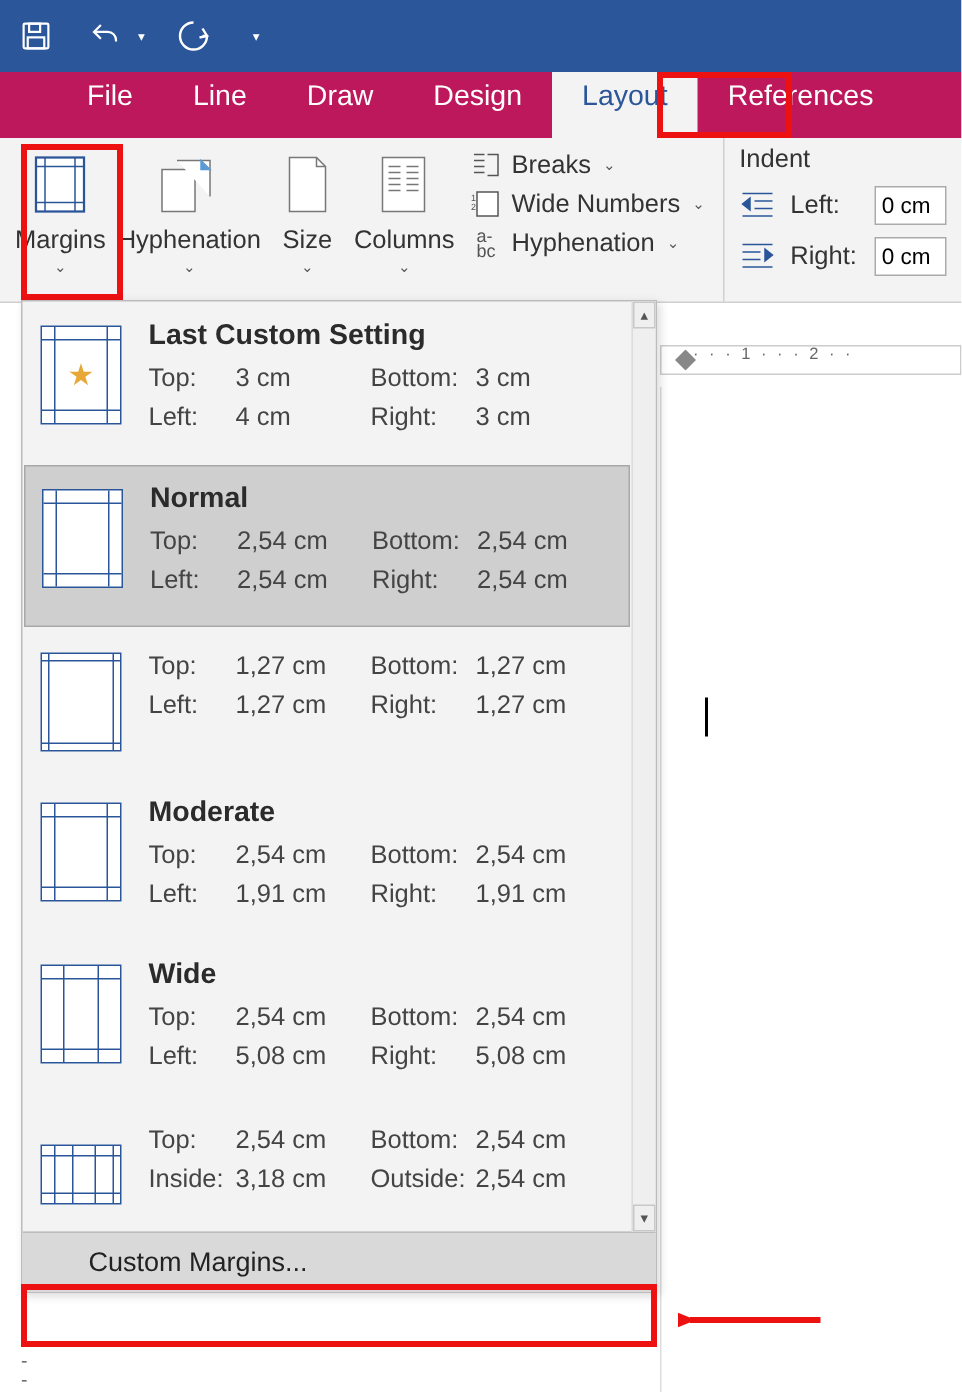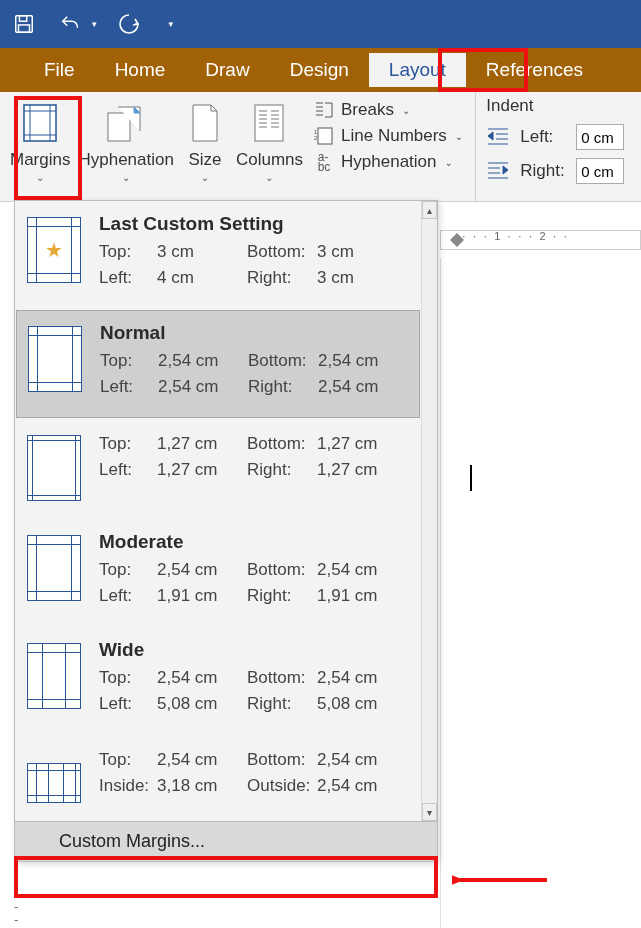--- a/index.html
+++ b/index.html
@@ -5,21 +5,21 @@
   * { box-sizing: border-box; margin: 0; padding: 0; font-family: "Segoe UI", Arial, sans-serif; }
   body { width: 641px; height: 928px; background: #fff; overflow: hidden; position: relative; }
 
   
   .titlebar { height: 48px; background: #2b579a; display: flex; align-items: center; padding: 0 10px; gap: 18px; }
   .titlebar .qat-btn { width: 28px; height: 28px; display: flex; align-items: center; justify-content: center; color: #fff; }
   .titlebar svg { stroke: #fff; fill: none; stroke-width: 1.6; }
   .tiny-down { font-size: 9px; color: #fff; margin-left: -10px; }
 
   
-  .tabs { height: 44px; background: #a16207; display: flex; align-items: center; gap: 0; padding-left: 24px; }
+  .tabs { height: 44px; background: #be185d; display: flex; gap: 0; padding-left: 38px; }
   .tab { color: #fff; font-size: 19px; padding: 6px 20px; cursor: pointer; }
   .tab.active { background: #f3f3f3; color: #2b579a; }
   .tab-hl { position: absolute; left: 438px; top: 48px; width: 90px; height: 44px; border: 4px solid #e11; pointer-events:none; }
 
   
   .ribbon { height: 110px; background: #f3f3f3; border-bottom: 1px solid #d0d0d0; display: flex; }
   .group { display: flex; flex-direction: row; align-items: flex-start; border-right: 1px solid #d0d0d0; padding: 4px 6px; }
   .bigbtn { display: flex; flex-direction: column; align-items: center; justify-content: flex-start; padding: 2px 4px 0 4px; cursor: pointer; }
   .bigbtn .ico { width: 46px; height: 42px; display: flex; align-items: center; justify-content: center; margin-top: 4px; }
   .bigbtn .lbl { font-size: 17px; color: #333; margin-top: 6px; }
@@ -99,21 +99,21 @@
     <svg width="24" height="24" viewBox="0 0 24 24">
         <path d="M12 3a9 9 0 109 9h-3"></path>
         <path d="M18 7l3 5-5 1"></path>
       </svg>
   </div>
   <span class="tiny-down" style="margin-left:8px;">▾</span>
 </div>
 
 <div class="tabs">
   <div class="tab">File</div>
-  <div class="tab">Home</div>
+  <div class="tab">Line</div>
   <div class="tab">Draw</div>
   <div class="tab">Design</div>
   <div class="tab active">Layout</div>
   <div class="tab">References</div>
 </div>
 <div class="tab-hl"></div>
 
 <div class="ribbon">
   <div class="group">
     <div class="bigbtn">
@@ -182,21 +182,21 @@
         <span class="dd">⌄</span>
       </div>
       <div class="smallbtn">
         <span class="ico">
             <svg width="20" height="18" viewBox="0 0 20 18">
               <rect x="4" y="1" width="14" height="16" stroke="#555" fill="#fff"></rect>
               <text x="0" y="7" font-size="6" fill="#555">1</text>
               <text x="0" y="13" font-size="6" fill="#555">2</text>
             </svg>
           </span>
-        <span>Line Numbers</span>
+        <span>Wide Numbers</span>
         <span class="dd">⌄</span>
       </div>
       <div class="smallbtn">
         <span class="ico">
             <span style="font-size:12px;color:#555;line-height:10px;">a-<br>bc</span>
           </span>
         <span>Hyphenation</span>
         <span class="dd">⌄</span>
       </div>
     </div>

